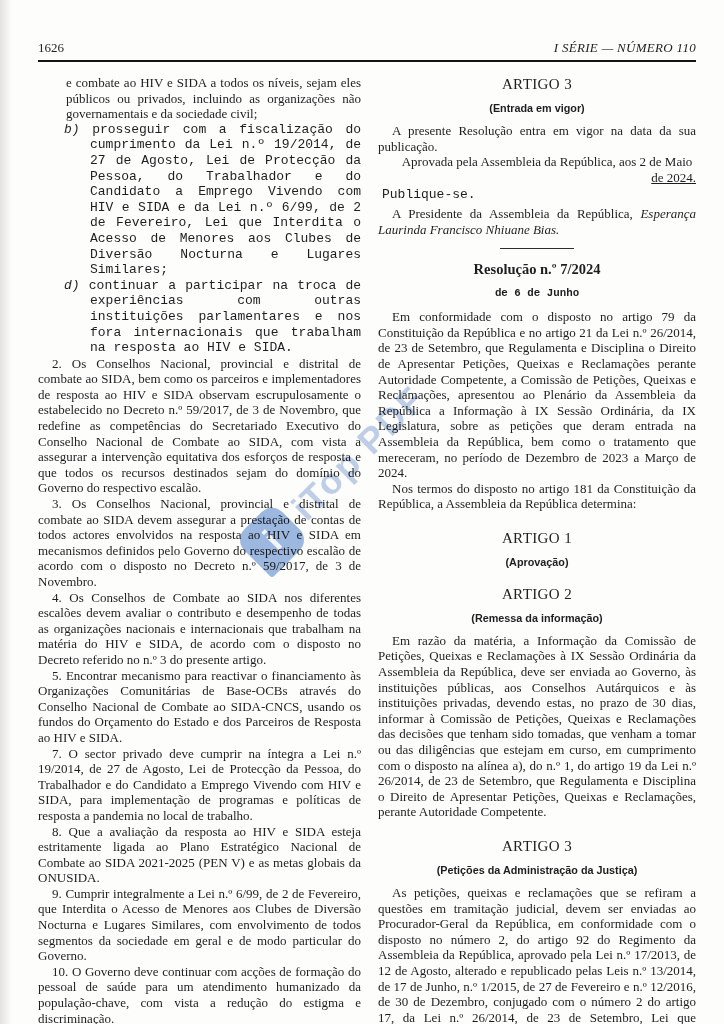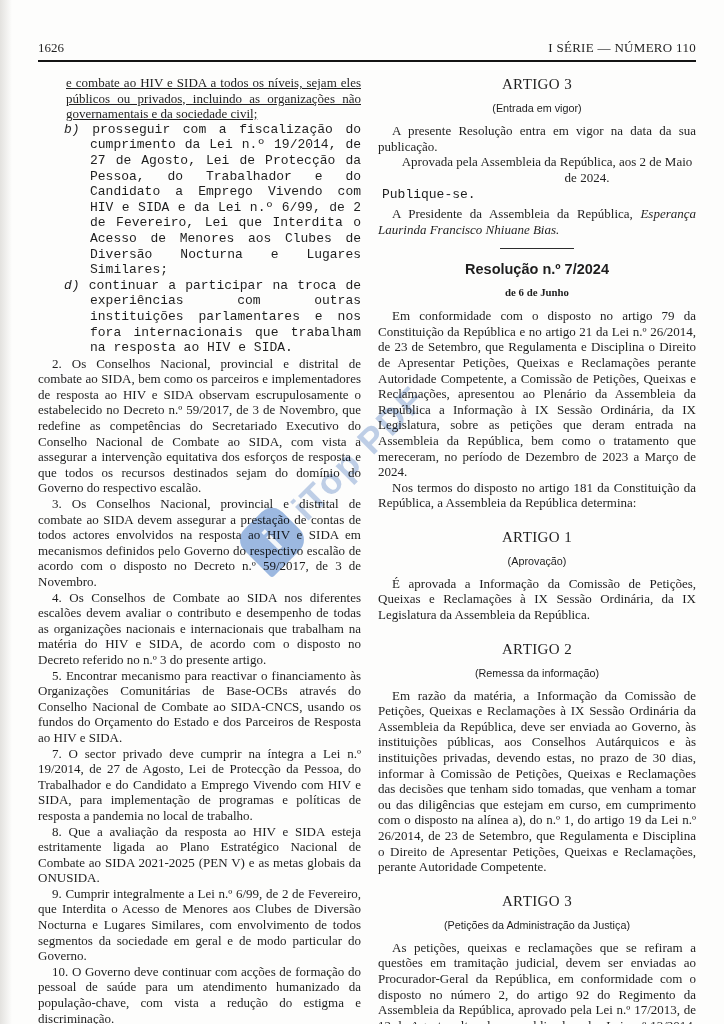--- a/index.html
+++ b/index.html
@@ -17,58 +17,58 @@
     pointer-events:none;
   }
   .page{
     position:relative;
     padding:40px 28px 0 38px;
   }
   .page-header{
     display:flex;justify-content:space-between;align-items:baseline;
     font-size:13px;
   }
-  .issue-label{letter-spacing:0.3px;margin-left:25px;}
+  .issue-label{font-style:italic;letter-spacing:0.3px;margin-left:25px;}
   .header-rule{border-bottom:2.2px solid #141414;margin-top:4px;}
   .columns{display:flex;gap:17px;margin-top:13px;}
   .col-left{width:323px;}
   .col-right{width:318px;}
 
   .para{
     margin:0;text-align:justify;
     font-size:13px;line-height:15.6px;text-indent:14px;
   }
-  .cont{padding-left:28px;text-indent:0;text-decoration:underline;}
+  .cont{padding-left:28px;text-indent:0;}
   .hang{padding-left:52px;text-indent:-26px;font-family:Liberation Mono, monospace;}
   .marker{font-style:italic;}
 
   .art-heading{
     text-align:center;font-size:15px;letter-spacing:0.4px;
     margin:18px 0 0;text-indent:0;font-weight:normal;
   }
   .art-heading.first{margin-top:1px;}
   .art-subtitle{
     text-align:center;
-    font-family:"Liberation Sans", sans-serif;font-weight:normal;
+    font-family:"Liberation Sans", sans-serif;font-weight:bold;
     font-size:10.8px;margin:9px 0 9px;text-indent:0;
   }
   .approval1{text-indent:20px;text-align:center;}
-  .approval2{text-indent:100px;text-align:center;}
+  .approval2{text-indent:100px;text-align:right;text-decoration:underline;}
   .publish{text-indent:4px;margin-top:2px;font-family:Liberation Mono, monospace;}
   .signature{margin-top:3px;}
   .signature .sig-name{font-style:italic;}
 
   .divider{width:74px;border-bottom:1.6px solid #2c2c2c;margin:11px auto 2px;}
 
   .res-title{
-    text-align:center;font-family:Liberation Sans, sans-serif;
+    text-align:center;font-family:Liberation Serif, serif;
     font-weight:bold;font-size:14.5px;margin:12px 0 0;
   }
   .res-date{
-    text-align:center;font-family:Liberation Serif, serif;
+    text-align:center;font-family:Liberation Mono, monospace;
     font-weight:bold;font-size:10.8px;margin:9px 0 10px;
   }
 
   .watermark{
     position:absolute;left:272px;top:524px;
     transform:rotate(-45deg);transform-origin:left bottom;
     display:flex;align-items:center;gap:10px;
     mix-blend-mode:multiply;
     pointer-events:none;
   }
@@ -133,21 +133,20 @@
       <div class="divider"></div>
 
       <h2 class="res-title">Resolução n.º 7/2024</h2>
       <p class="res-date">de 6 de Junho</p>
 
       <p class="para">Em conformidade com o disposto no artigo 79 da Constituição da República e no artigo 21 da Lei n.º 26/2014, de 23 de Setembro, que Regulamenta e Disciplina o Direito de Apresentar Petições, Queixas e Reclamações perante Autoridade Competente, a Comissão de Petições, Queixas e Reclamações, apresentou ao Plenário da Assembleia da República a Informação à IX Sessão Ordinária, da IX Legislatura, sobre as petições que deram entrada na Assembleia da República, bem como o tratamento que mereceram, no período de Dezembro de 2023 a Março de 2024.</p>
       <p class="para">Nos termos do disposto no artigo 181 da Constituição da República, a Assembleia da República determina:</p>
 
       <h3 class="art-heading">ARTIGO 1</h3>
       <p class="art-subtitle">(Aprovação)</p>
-      <p class="para">É aprovada a Informação da Comissão de Petições, Queixas e Reclamações à IX Sessão Ordinária, da IX Legislatura da Assembleia da República.</p>
 
       <h3 class="art-heading">ARTIGO 2</h3>
       <p class="art-subtitle">(Remessa da informação)</p>
       <p class="para">Em razão da matéria, a Informação da Comissão de Petições, Queixas e Reclamações à IX Sessão Ordinária da Assembleia da República, deve ser enviada ao Governo, às instituições públicas, aos Conselhos Autárquicos e às instituições privadas, devendo estas, no prazo de 30 dias, informar à Comissão de Petições, Queixas e Reclamações das decisões que tenham sido tomadas, que venham a tomar ou das diligências que estejam em curso, em cumprimento com o disposto na alínea a), do n.º 1, do artigo 19 da Lei n.º 26/2014, de 23 de Setembro, que Regulamenta e Disciplina o Direito de Apresentar Petições, Queixas e Reclamações, perante Autoridade Competente.</p>
 
       <h3 class="art-heading">ARTIGO 3</h3>
       <p class="art-subtitle">(Petições da Administração da Justiça)</p>
       <p class="para">As petições, queixas e reclamações que se refiram a questões em tramitação judicial, devem ser enviadas ao Procurador-Geral da República, em conformidade com o disposto no número 2, do artigo 92 do Regimento da Assembleia da República, aprovado pela Lei n.º 17/2013, de 12 de Agosto, alterado e republicado pelas Leis n.º 13/2014, de 17 de Junho, n.º 1/2015, de 27 de Fevereiro e n.º 12/2016, de 30 de Dezembro, conjugado com o número 2 do artigo 17, da Lei n.º 26/2014, de 23 de Setembro, Lei que Regulamenta e Disciplina o Direito de Apresentar de Petições, Queixas e Reclamações perante Autoridade Competente.</p>
 
     </div>

